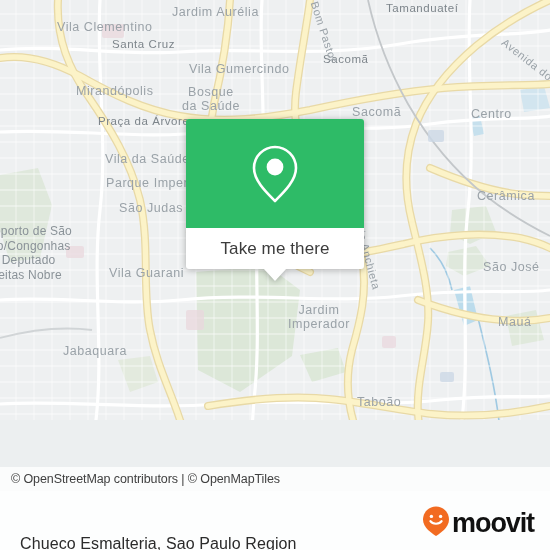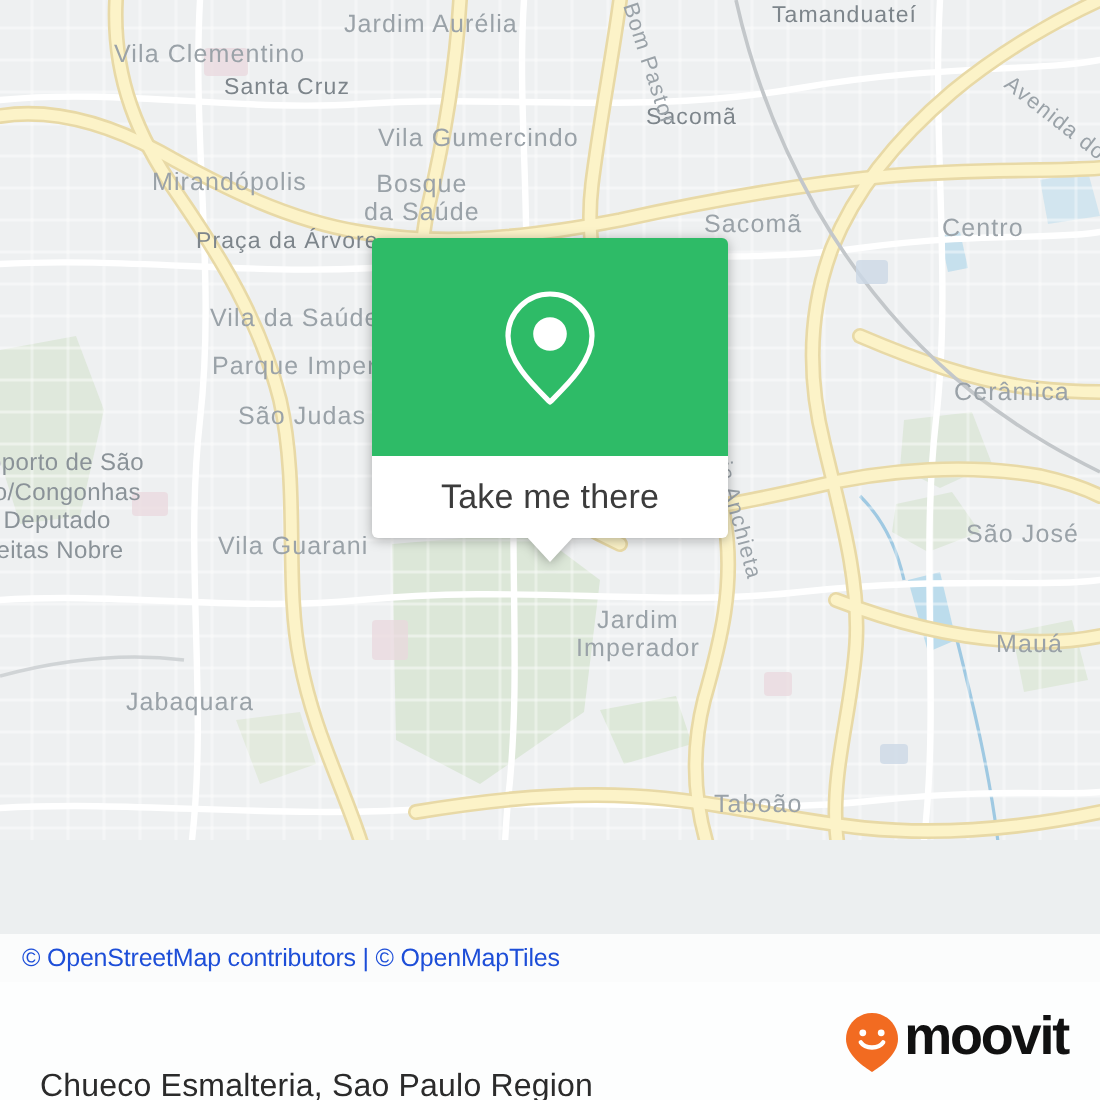--- a/index.html
+++ b/index.html
@@ -101,21 +101,21 @@
     top: 467px;
     width: 550px;
     height: 24px;
     background: rgba(255,255,255,.80);
     display: flex;
     align-items: center;
     box-sizing: border-box;
     padding-left: 11px;
   }
   #attribution span {
-    color: #1d4ed8;
+    color: #404040;
     font-size: 12.5px;
     letter-spacing: -.1px;
     white-space: nowrap;
   }
 
   
   #bottombar {
     position: absolute;
     left: 0;
     top: 491px;
@@ -130,21 +130,21 @@
   }
   #place-title {
     color: #2b2b2b;
     font-size: 16px;
     letter-spacing: .1px;
     white-space: nowrap;
     margin-top: 46px;
   }
   #brand {
     display: flex;
-    align-items: flex-start;
+    align-items: flex-end;
     gap: 1px;
   }
   #brand-word {
     color: #111111;
     font-size: 27px;
     font-weight: bold;
     letter-spacing: -1.1px;
     line-height: 27px;
   }
 </style>

